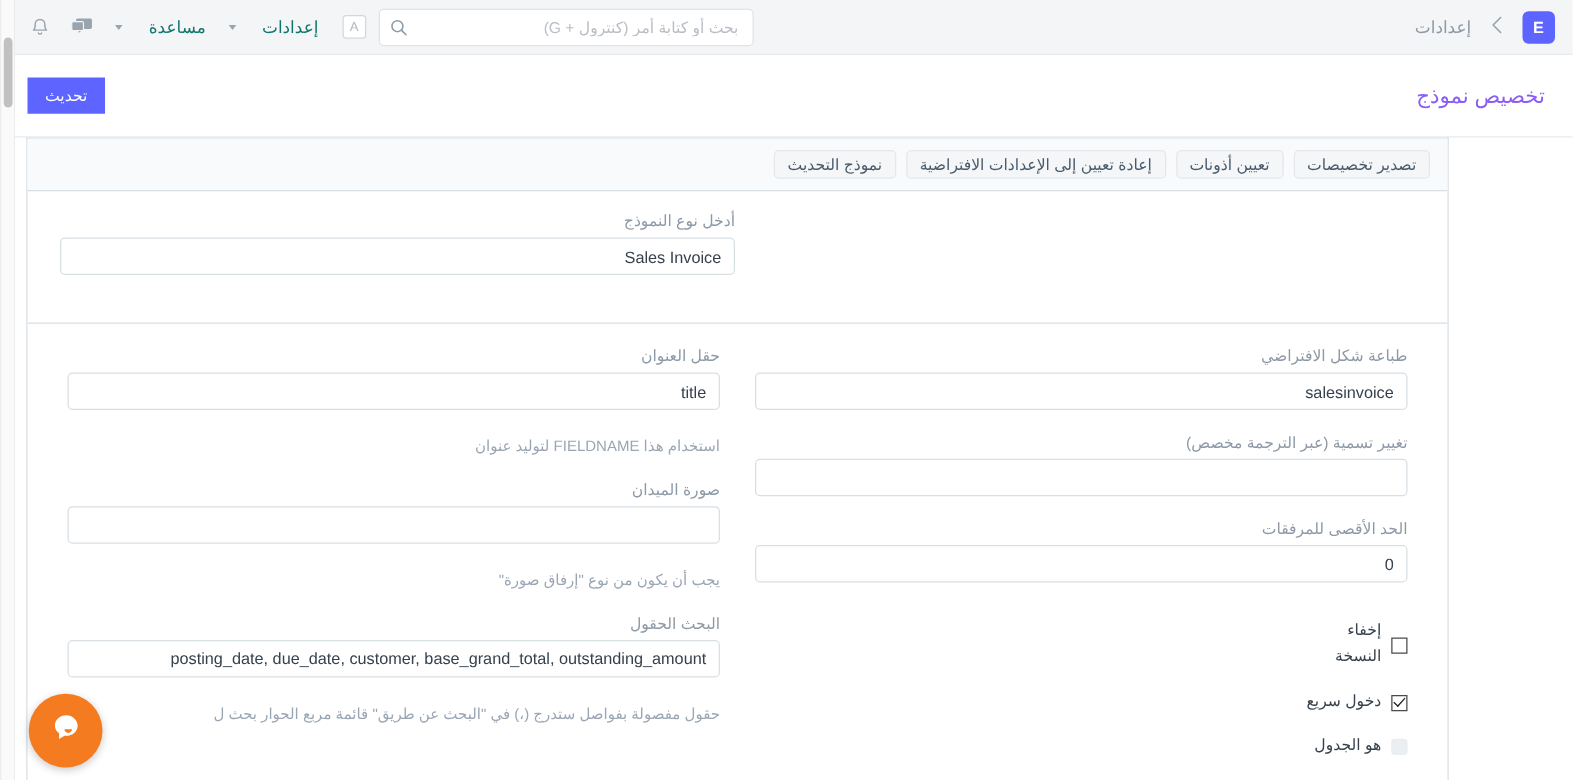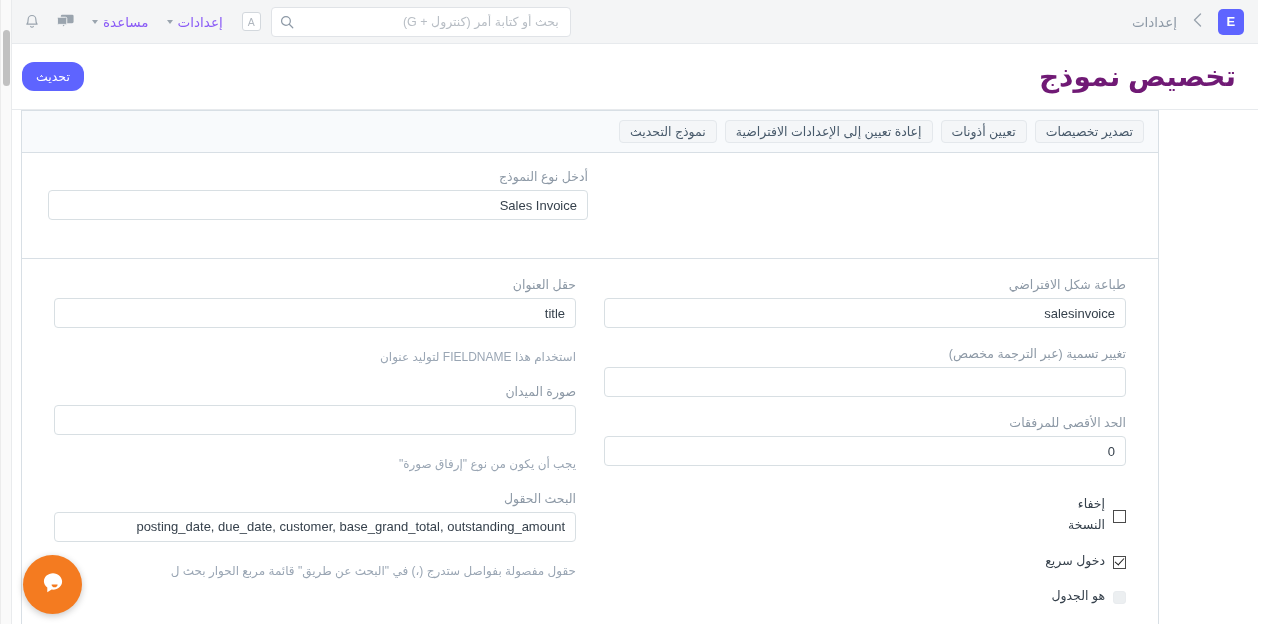--- a/index.html
+++ b/index.html
@@ -72,23 +72,23 @@
   }
   .akey {
     width: 19px; height: 19px;
     border: 1px solid #d3d8dd; border-radius: 3px;
     color: #b0b7bf; font-size: 10.5px;
     display: flex; align-items: center; justify-content: center;
     margin-left: 10px; margin-right: 2px;
     background: #fff;
   }
   .nav-item {
-    color: #8b5cf6; font-size: 13.5px;
+    color: #0f766e; font-size: 13.5px;
     padding: 0 9px; cursor: pointer;
-    display: flex; align-items: center; gap: 5px;
+    display: flex; align-items: center; gap: 21px;
     white-space: nowrap;
   }
   .caret {
     width: 0; height: 0;
     border-left: 3.5px solid transparent;
     border-right: 3.5px solid transparent;
     border-top: 4px solid #9aa4ae;
     display: inline-block;
   }
   .nav-icon {
@@ -99,27 +99,27 @@
   
   .page-head {
     position: absolute; top: 44px; left: 0;
     width: 1258px; height: 66px;
     background: #fff;
     border-bottom: 1px solid #e7eaed;
     display: flex; align-items: center;
     direction: rtl;
   }
   .page-title {
-    font-size: 28px; font-weight: 700; color: #701a75;
+    font-size: 17px; font-weight: 400; color: #8b5cf6;
     padding-right: 22px; letter-spacing: .2px;
   }
   .head-spacer { flex: 1; }
   .btn-primary {
     background: #5e64ff; color: #fff;
-    border: 0; border-radius: 12px;
+    border: 0; border-radius: 0;
     font-family: inherit; font-size: 12.5px;
     padding: 7px 14px;
     margin-left: 22px;
     cursor: pointer;
   }
 
   
   .card {
     position: absolute; top: 110px; right: 110px;
     width: 1138px; height: 560px;

